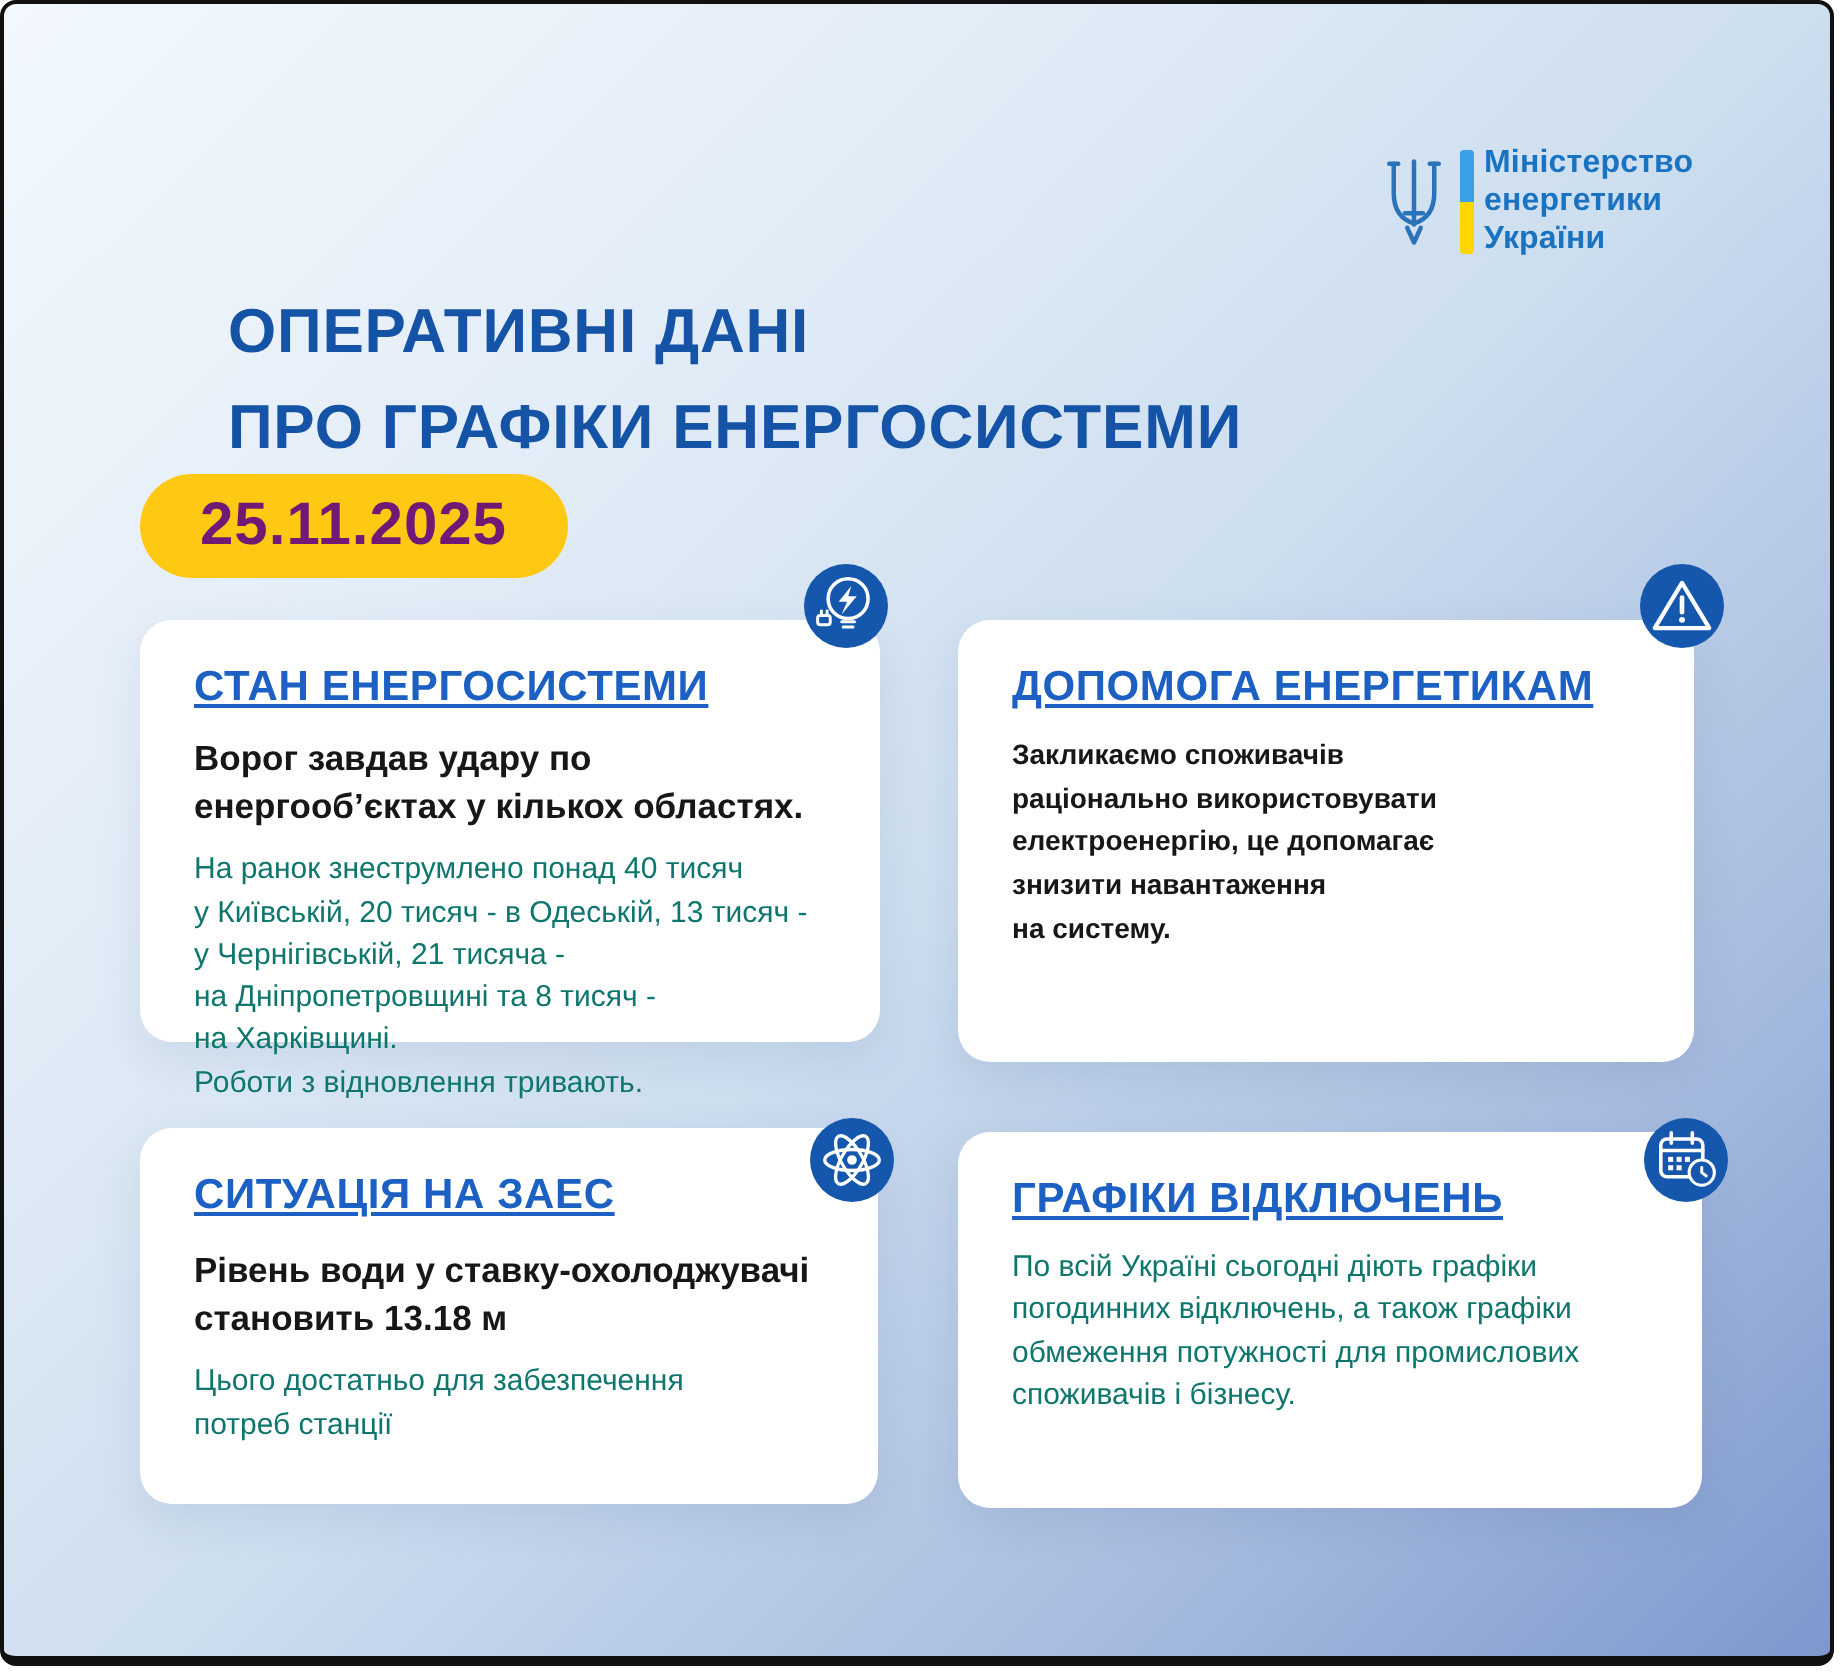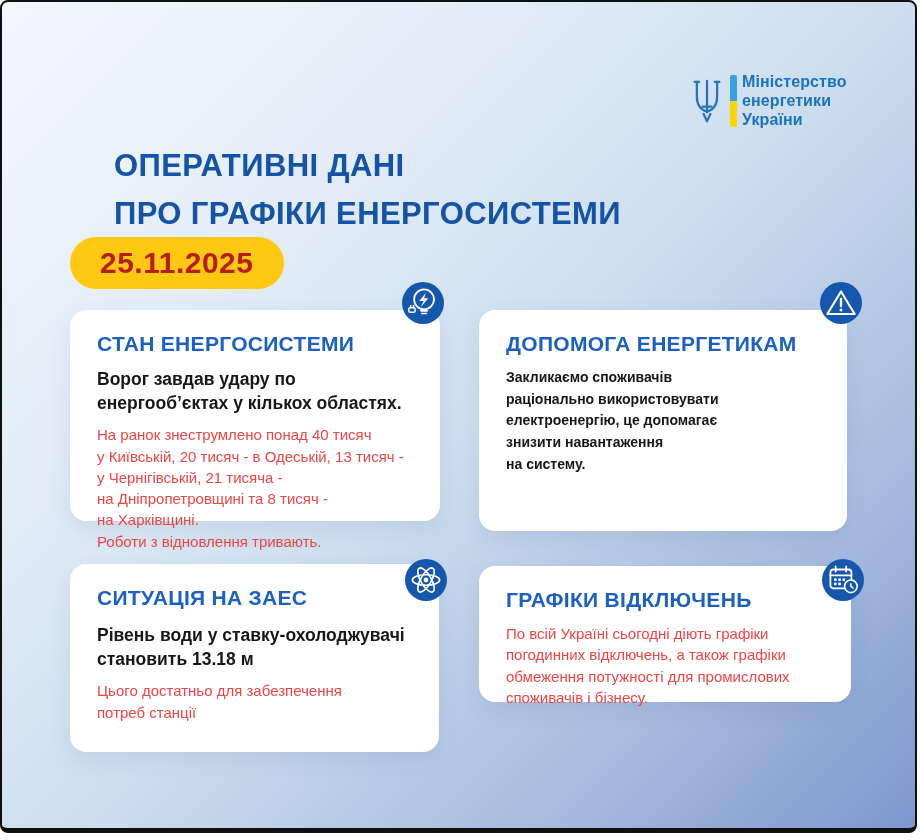--- a/index.html
+++ b/index.html
@@ -14,32 +14,32 @@
   .logo svg{display:block;}
   .flag-divider{width:7px;height:52px;display:flex;flex-direction:column;border-radius:2px;overflow:hidden;}
   .flag-divider .fb{flex:1;background:#3aa0e8;}
   .flag-divider .fy{flex:1;background:#ffd500;}
   .logo-text{color:#1a73c0;font-weight:700;font-size:16px;line-height:19px;letter-spacing:.1px;}
   
   .title{position:absolute;left:96px;top:124px;margin:16px;color:#1553a6;
     font-size:31px;font-weight:800;line-height:48px;letter-spacing:.4px;}
   
   .date-badge{position:absolute;left:68px;top:235px;height:52px;line-height:52px;
-    background:#ffc913;color:#b91c1c;border-radius:28px;padding:0 30px;
+    background:#ffc913;color:#701a75;border-radius:28px;padding:0 30px;
     font-size:30px;font-weight:800;letter-spacing:.5px;}
   
   .card{position:absolute;background:#fff;border-radius:16px;box-sizing:border-box;
     padding:22px 12px 18px 27px;box-shadow:0 8px 22px rgba(45,75,125,.10);}
   .card1{left:68px;top:308px;width:370px;height:211px;}
   .card2{left:477px;top:308px;width:368px;height:221px;}
   .card3{left:68px;top:562px;width:369px;height:188px;}
-  .card4{left:477px;top:564px;width:372px;height:136px;}
-  .card-title{margin:0 0 11px 0;color:#1b60c2;font-size:21px;font-weight:800;letter-spacing:.3px;}
+  .card4{left:477px;top:564px;width:372px;height:188px;}
+  .card-title{margin:0 0 11px 0;color:#1b60c2;font-size:21px;font-weight:800;letter-spacing:.3px;text-decoration:underline;}
   .lead{margin:0 0 9px 0;color:#17171a;font-size:17.5px;font-weight:700;line-height:1.38;white-space:pre;}
-  .body{margin:0;color:#ef4444;font-size:15px;font-weight:400;line-height:1.42;white-space:pre;}
+  .body{margin:0;color:#0f766e;font-size:15px;font-weight:400;line-height:1.42;white-space:pre;}
   .card2 .lead{font-size:14px;line-height:1.55;}
   .card3 .card-title{margin-bottom:13px;}
   
   .icon-badge{position:absolute;width:42px;height:42px;border-radius:50%;background:#1657ae;
     display:flex;align-items:center;justify-content:center;}
   .ib1{left:400px;top:280px;}
   .ib2{left:818px;top:280px;}
   .ib3{left:403px;top:557px;}
   .ib4{left:820px;top:557px;}
   .icon-badge svg{display:block;}

